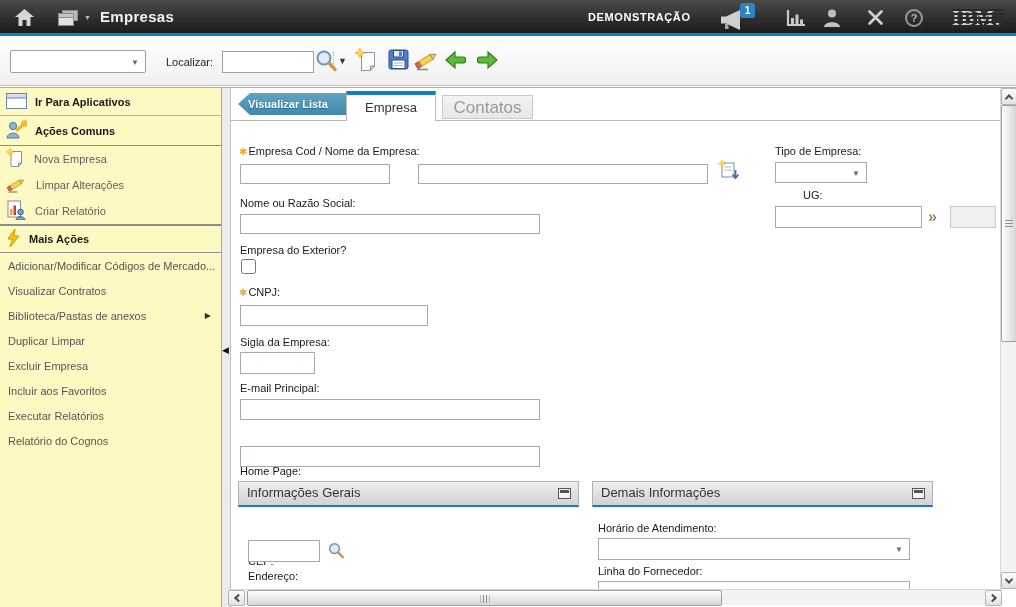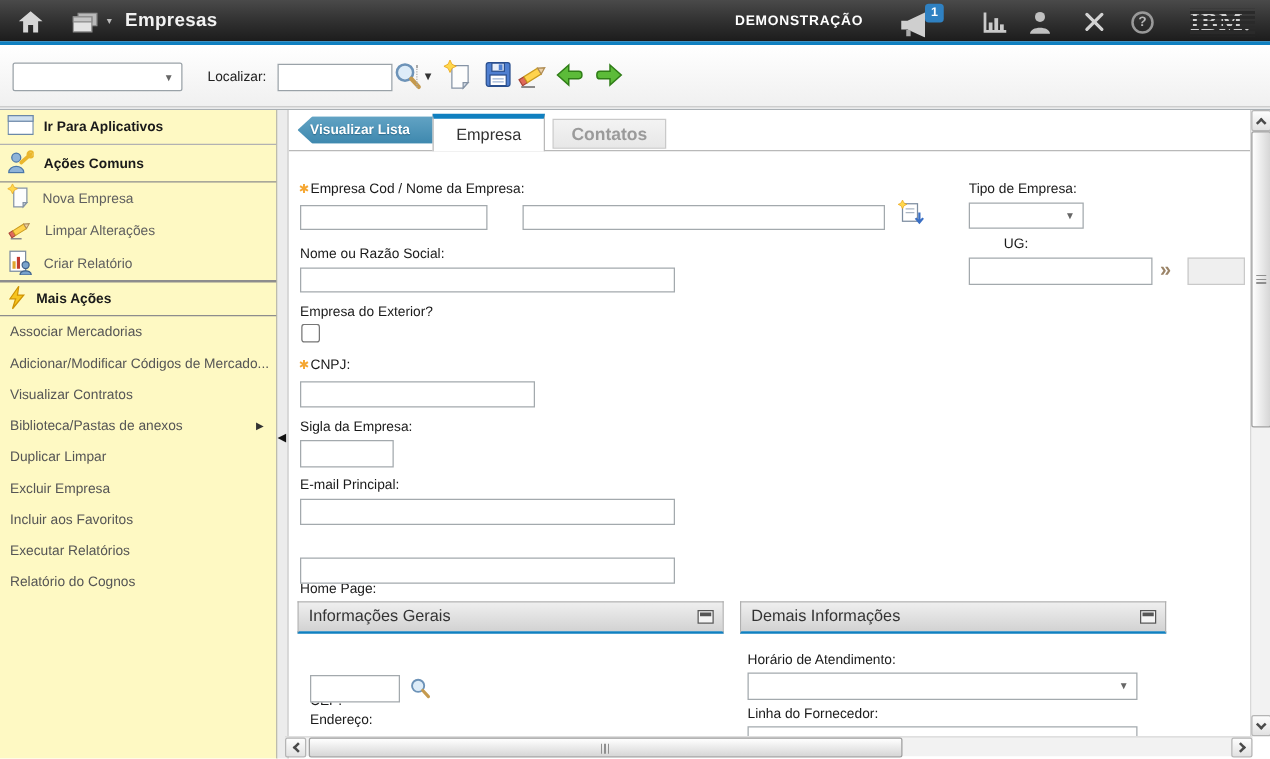--- a/index.html
+++ b/index.html
@@ -57,21 +57,21 @@
   .backbtn { position:absolute; left:7px; top:5px; width:112px; height:22px;
     background:linear-gradient(180deg,#62a3c4,#3e88ae); color:#fff; font-size:11px; font-weight:bold;
     line-height:22px; padding-left:10px; cursor:pointer;
     clip-path:polygon(12px 0, 100% 0, 100% 100%, 12px 100%, 0 50%); text-shadow:0 1px 1px #2a6788; }
   .tabline { position:absolute; left:0; top:32px; width:769px; height:1px; background:#b9b9b9; }
   .tab-active { position:absolute; left:115px; top:3px; width:90px; height:30px; background:#fff; z-index:2;
     border:1px solid #b9b9b9; border-top:4px solid #1080c0; border-bottom:none;
     font-size:13px; color:#333; text-align:center; line-height:25px; cursor:pointer; }
   .tab-inactive { position:absolute; left:211px; top:7px; width:91px; height:24px;
     background:linear-gradient(180deg,#f3f3f3,#e7e7e7); border:1px solid #c9c9c9;
-    font-size:14px; color:#9a9a9a; text-align:center; line-height:23px; cursor:pointer;font-weight:bold; }
+    font-size:17px; color:#9a9a9a; text-align:center; line-height:23px; cursor:pointer; }
   .flabel { position:absolute; font-size:11px; color:#1a1a1a; white-space:nowrap; }
   .req { color:#f5a733; font-size:10px; margin-right:1px; }
   .finput { position:absolute; border:1px solid #a3a9ad; background:#fff; font-size:11px; padding:0 3px; }
   .finput.disabled { background:#efefef; border-color:#c9c9c9; }
   .fselect { position:absolute; background:#fff; border:1px solid #a3a9ad; cursor:pointer; }
   .fselect .sb-caret { position:absolute; right:6px; top:50%; transform:translateY(-50%); color:#666; font-size:8px; }
   .dbl-chev { position:absolute; color:#9b8468; font-size:16px; font-weight:bold; cursor:pointer; line-height:22px; }
   .fcheck { position:absolute; width:15px; height:15px; cursor:pointer; }
   .section-hdr { position:absolute; height:26px; background:linear-gradient(180deg,#efefef,#d2d2d2);
     border:1px solid #b0b0b0; border-bottom:2px solid #1080c0; font-size:13px; color:#333;
@@ -273,23 +273,20 @@
     <div class="sb-header sb-h3">
       <span>
         <svg width="15" height="20" viewBox="0 0 15 20">
           <polygon points="9,1 2,11 6.5,11 4,19 13,8 8,8" fill="#f7c51e" stroke="#cf9404"></polygon>
         </svg>
       </span>
       <span>Mais Ações</span>
     </div>
 
     <div class="sb-item2">
-      <span>Associar Mercadorias</span>
-    </div>
-    <div class="sb-item2">
       <span>Adicionar/Modificar Códigos de Mercado...</span>
     </div>
     <div class="sb-item2">
       <span>Visualizar Contratos</span>
     </div>
     <div class="sb-item2">
       <span>Biblioteca/Pastas de anexos</span>
       <span class="sb-sub-arrow">▶</span>
     </div>
     <div class="sb-item2">

